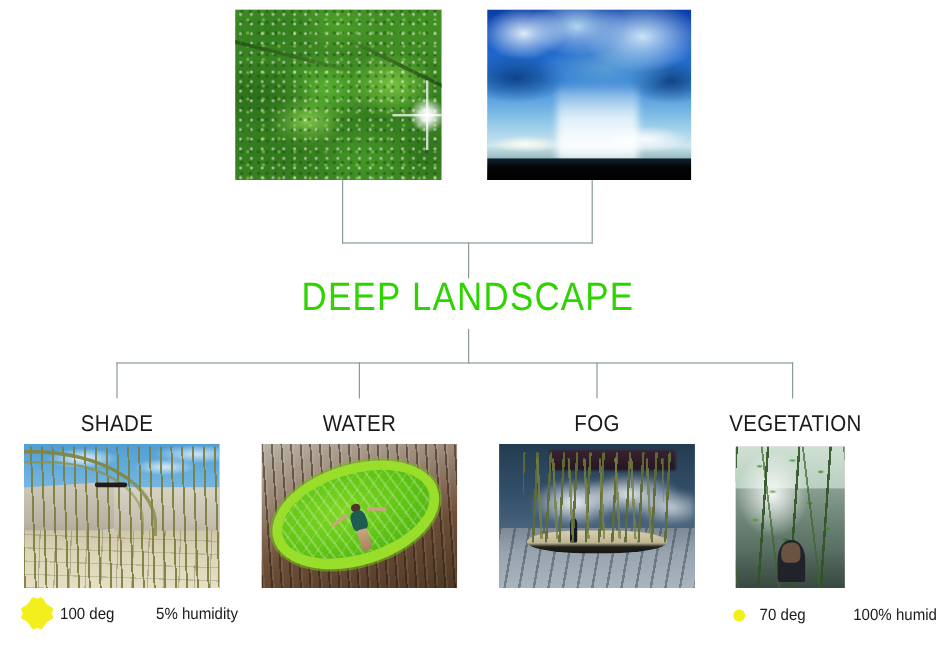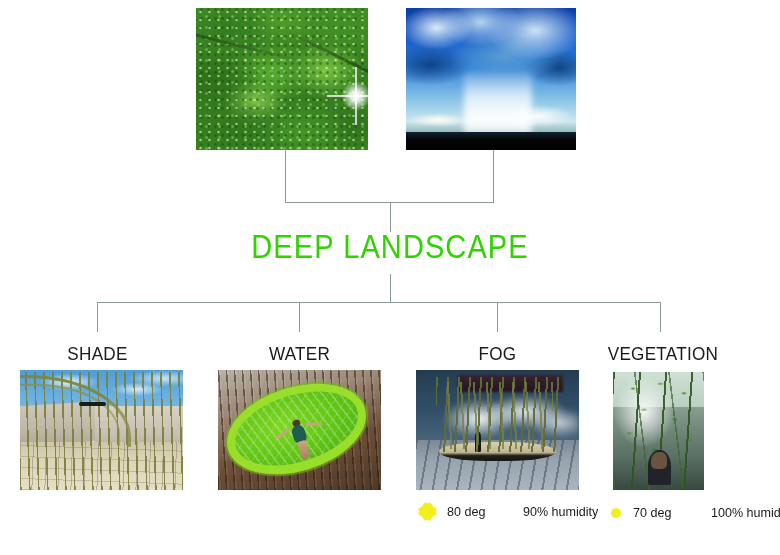--- a/index.html
+++ b/index.html
@@ -458,31 +458,31 @@
   <div class="photo" id="photo-veg" style="left:613px; top:372px; width:91px; height:118px;">
     <div class="layer base"></div>
     <div class="wall"></div>
     <div class="layer haze"></div>
     <div class="layer culms"></div>
     <div class="layer leaves"></div>
     <div class="head"></div>
     <div class="face"></div>
   </div>
 
-
-
-  <div class="legend" style="left:420px; top:500px;">
-    <span class="sun" style="width:15px; height:15px;"></span>
-    <span class="gap" style="width:12px;"></span>
-    <span class="txt">80 deg</span>
+  <div class="legend" style="left:20px; top:500px;">
+    <span class="sun" style="width:22px; height:22px;"></span>
+    <span class="gap" style="width:8px;"></span>
+    <span class="txt">100 deg</span>
     <span class="gap" style="width:10px;"></span>
-    <span class="drop-wrap" style="width:17px; height:23px;"><span class="drop-shape"></span></span>
+    <span class="drop-wrap" style="width:13px; height:19px;"><span class="drop-shape"></span></span>
     <span class="gap" style="width:8px;"></span>
-    <span class="txt">90% humidity</span>
-  </div>
+    <span class="txt">5% humidity</span>
+  </div>
+
+
 
   <div class="legend" style="left:611px; top:500px;">
     <span class="sun plain" style="width:10px; height:10px;"></span>
     <span class="gap" style="width:12px;"></span>
     <span class="txt">70 deg</span>
     <span class="gap" style="width:10px;"></span>
     <span class="drop-wrap" style="width:19px; height:25px;"><span class="drop-shape"></span></span>
     <span class="gap" style="width:8px;"></span>
     <span class="txt">100% humidity</span>
   </div>

